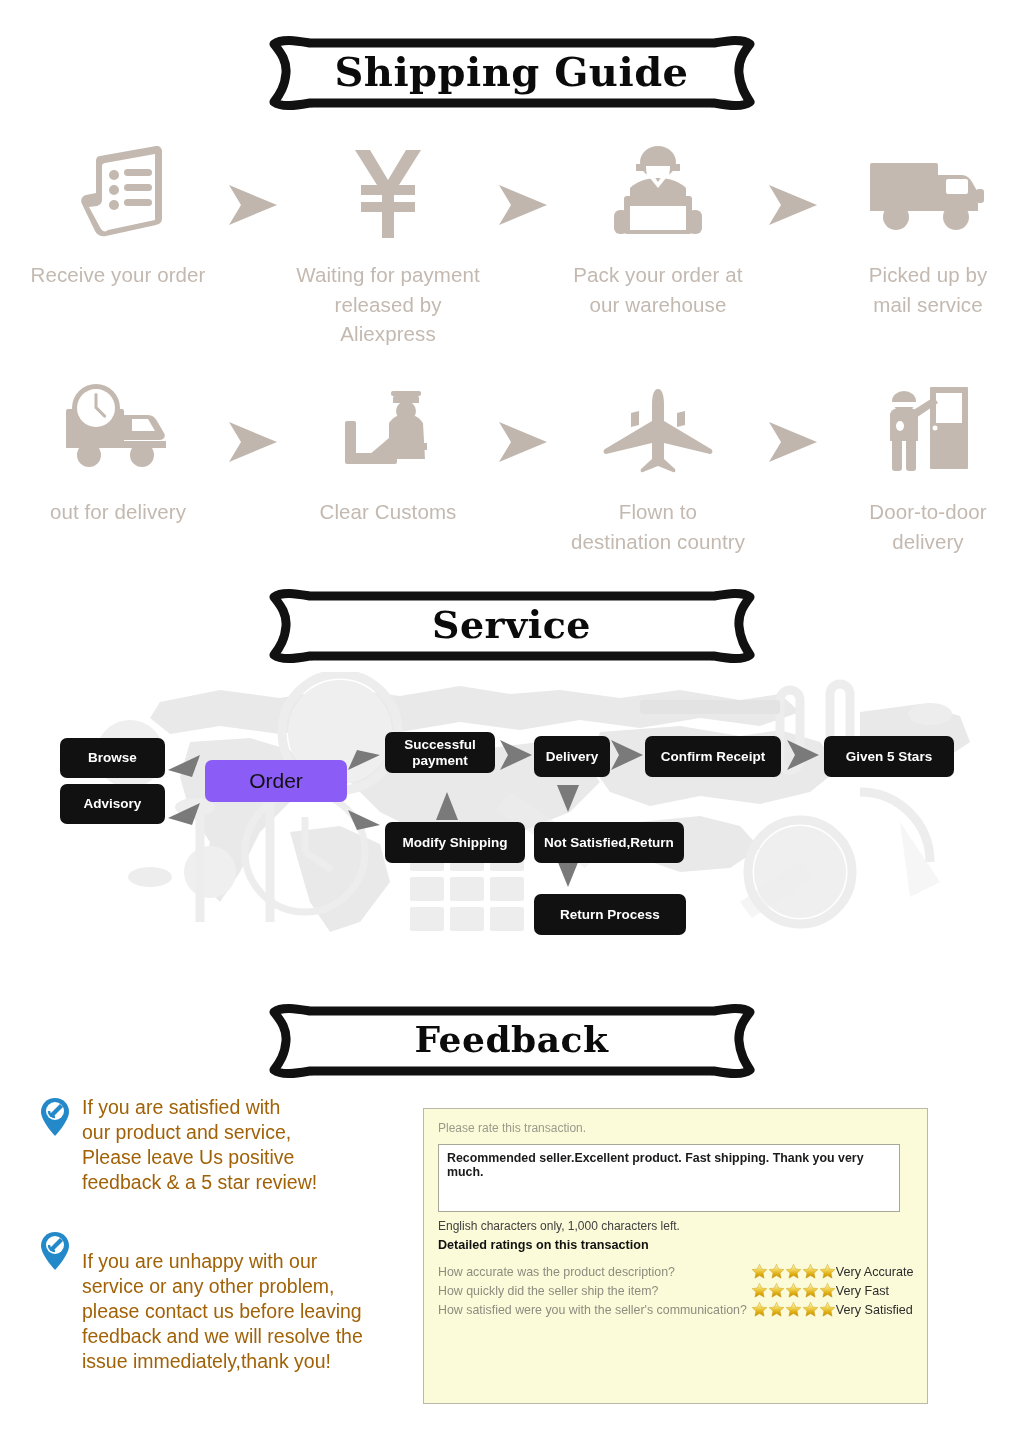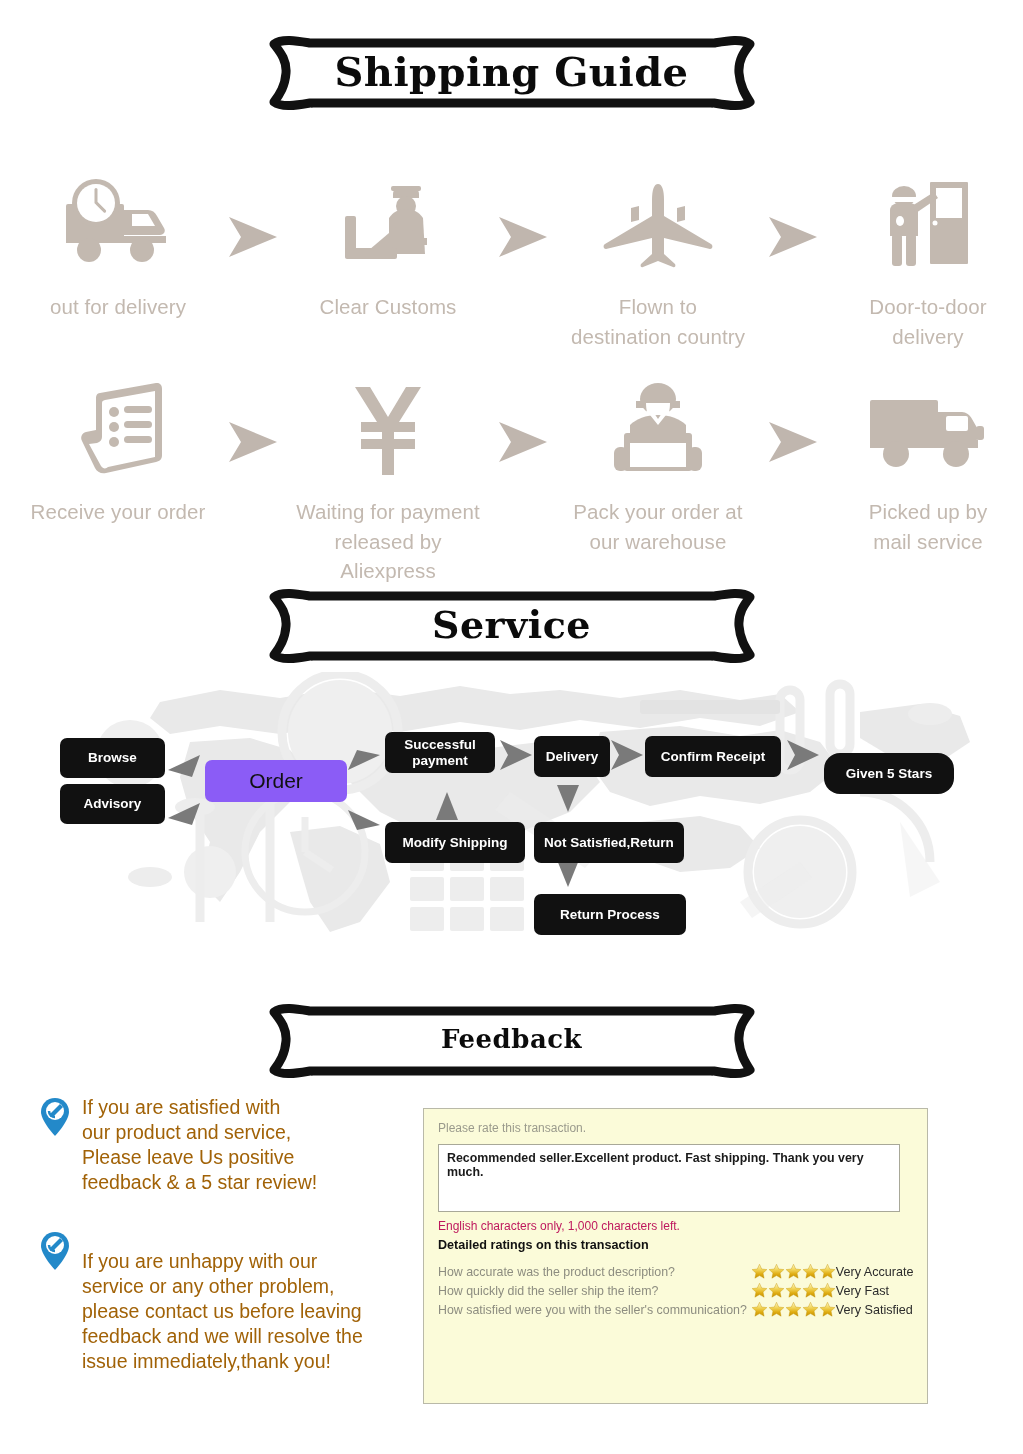--- a/index.html
+++ b/index.html
@@ -18,21 +18,21 @@
     position: absolute; top: 0; left: 0; width: 100%; height: 100%;
     display: flex; align-items: center; justify-content: center;
     font-family: "DejaVu Serif", "Liberation Serif", serif;
     font-weight: bold; color: #0b0b0b; letter-spacing: .5px;
   }
   #banner-shipping { top: 32px; }
   #banner-shipping .banner-text { font-size: 40px; padding-bottom: 4px; }
   #banner-service { top: 585px; }
   #banner-service .banner-text { font-size: 38px; padding-bottom: 4px; }
   #banner-feedback { top: 1000px; }
-  #banner-feedback .banner-text { font-size: 26px; padding-bottom: 4px; }
+  #banner-feedback .banner-text { font-size: 36px; padding-bottom: 4px; }
   .banner-wrap { position: relative; width: 520px; height: 82px; }
 
   
   .ship-rows { position: absolute; top: 140px; left: 0; width: 1023px; }
   .ship-row { display: flex; align-items: flex-start; width: 1023px; height: 205px; }
   .ship-step {
     width: 200px; display: flex; flex-direction: column;
     align-items: center; flex: 0 0 auto;
   }
   .ship-icon { height: 108px; display: flex; align-items: center; justify-content: center; }
@@ -73,21 +73,21 @@
   .fb-prompt { color: #9a9a8c; font-size: 12px; font-family: "Liberation Sans", sans-serif; }
   .fb-stars-row { display: flex; align-items: center; margin-top: 8px; }
   .fb-stars { display: flex; gap: 1px; }
   .fb-excellent { margin-left: 34px; font-size: 19px; font-weight: bold; color: #1a1a1a; }
   .fb-textarea {
     margin-top: 9px; width: 462px; height: 68px;
     background: #ffffff; border: 1px solid #a8a898;
     padding: 6px 8px; font-size: 12.4px; color: #1a1a1a; font-weight: bold;
     font-family: "Liberation Sans", sans-serif; overflow: hidden;
   }
-  .fb-chars { margin-top: 7px; color: #be185d; font-size: 12px; }
+  .fb-chars { margin-top: 7px; color: #404040; font-size: 12px; }
   .fb-detail-title { margin-top: 5px; font-size: 12.6px; font-weight: bold; color: #111; }
   .fb-rtable { margin-top: 10px; width: 100%; border-collapse: collapse; }
   .fb-rtable td { vertical-align: middle; padding: 1px 0; }
   .fb-q { color: #8d8d80; font-size: 12.4px; white-space: nowrap; }
   .fb-sm-stars { display: flex; gap: 0px; padding-left: 4px; }
   .fb-ans { color: #2c2c2c; font-size: 12.6px; padding-left: 6px; white-space: nowrap; }
 </style>
 </head>
 <body>
 
@@ -104,118 +104,20 @@
                  C492 20 486 28 487 41 C488 54 493 62 498 70
                  C490 76 474 73 462 71 L58 71 C46 73 30 76 22 70
                  C28 62 33 54 34 41 C35 28 28 20 22 12 Z" fill="#ffffff" stroke="#111" stroke-width="9" stroke-linejoin="round"></path>
       </svg>
       <div class="banner-text">Shipping Guide</div>
     </div>
   </div>
 
   <div class="ship-rows">
 
-    <div class="ship-row" style="margin-top:32px;">
-
-      <div class="spacer-sm"></div>
-      <div class="ship-step">
-        <div class="ship-icon">
-          <svg width="124" height="100" viewBox="0 0 124 100">
-            <g fill="#c3b9b0">
-              <rect x="10" y="28" width="58" height="38" rx="2"></rect>
-              <path d="M68 34 L92 34 C96 34 99 36 101 40 L108 52 C110 55 108 59 104 59 L68 59 Z"></path>
-              <path d="M76 38 L92 38 L99 50 L76 50 Z" fill="#ffffff"></path>
-              <rect x="10" y="60" width="100" height="7"></rect>
-              <circle cx="33" cy="74" r="12"></circle>
-              <circle cx="86" cy="74" r="12"></circle>
-              <circle cx="40" cy="27" r="24"></circle>
-              <circle cx="40" cy="27" r="19" fill="#ffffff"></circle>
-              <rect x="38.5" y="12" width="3" height="16" rx="1.5"></rect>
-              <rect x="39" y="26" width="3" height="14" rx="1.5" transform="rotate(-45 40.5 27)"></rect>
-            </g>
-          </svg>
-        </div>
-        <div class="ship-label">out for delivery</div>
-      </div>
-
-      <div class="ship-arrow">
-        <svg width="56" height="46" viewBox="0 0 56 46">
-            <path d="M4 3 L52 23 L4 43 L16 23 Z" fill="#c0b6ae"></path>
-          </svg>
-      </div>
-
-      <div class="ship-step">
-        <div class="ship-icon">
-          <svg width="110" height="96" viewBox="0 0 110 96">
-            <g fill="#c3b9b0">
-              <rect x="58" y="8" width="30" height="5" rx="2"></rect>
-              <path d="M60 16 C60 11 64 9 73 9 C82 9 86 11 86 16 L86 20 L60 20 Z"></path>
-              <circle cx="73" cy="28" r="10"></circle>
-              <path d="M56 40 C60 34 66 31 73 31 C80 31 86 34 90 40 L92 76 L56 76 Z"></path>
-              <rect x="12" y="38" width="11" height="42" rx="2"></rect>
-              <rect x="12" y="70" width="52" height="11" rx="2"></rect>
-              <path d="M36 72 L76 38 L86 47 L46 81 Z"></path>
-              <rect x="62" y="60" width="32" height="7"></rect>
-            </g>
-          </svg>
-        </div>
-        <div class="ship-label">Clear Customs</div>
-      </div>
-
-      <div class="ship-arrow">
-        <svg width="56" height="46" viewBox="0 0 56 46">
-            <path d="M4 3 L52 23 L4 43 L16 23 Z" fill="#c0b6ae"></path>
-          </svg>
-      </div>
-
-      <div class="ship-step">
-        <div class="ship-icon">
-          <svg width="118" height="96" viewBox="0 0 118 96">
-            <g fill="#c3b9b0">
-              <path d="M59 6 C63 6 65 12 65 22 L65 38 L112 66 C114 67 114 71 111 71
-                       L65 60 L65 76 L76 86 C77 88 76 90 74 89 L59 83 L44 89
-                       C42 90 41 88 42 86 L53 76 L53 60 L7 71 C4 71 4 67 6 66
-                       L53 38 L53 22 C53 12 55 6 59 6 Z"></path>
-              <path d="M32 30 L40 28 L40 42 L32 44 Z"></path>
-              <path d="M86 28 L78 30 L78 44 L86 42 Z"></path>
-            </g>
-          </svg>
-        </div>
-        <div class="ship-label" style="white-space:pre-line">Flown to
-destination country</div>
-      </div>
-
-      <div class="ship-arrow">
-        <svg width="56" height="46" viewBox="0 0 56 46">
-            <path d="M4 3 L52 23 L4 43 L16 23 Z" fill="#c0b6ae"></path>
-          </svg>
-      </div>
-
-      <div class="ship-step">
-        <div class="ship-icon">
-          <svg width="100" height="100" viewBox="0 0 100 100">
-            <g fill="#c3b9b0">
-              <rect x="52" y="6" width="38" height="82" rx="1"></rect>
-              <rect x="58" y="12" width="26" height="30" fill="#ffffff"></rect>
-              <circle cx="57" cy="47" r="2.5" fill="#ffffff"></circle>
-              <ellipse cx="26" cy="20" rx="12" ry="10"></ellipse>
-              <path d="M14 21 L38 21 L38 26 L14 26 Z" fill="#ffffff"></path>
-              <path d="M12 34 C12 29 18 26 26 26 C34 26 40 29 40 34 L40 60 L12 60 Z"></path>
-              <rect x="14" y="58" width="10" height="32" rx="3"></rect>
-              <rect x="28" y="58" width="10" height="32" rx="3"></rect>
-              <path d="M34 30 L56 16 L60 22 L38 37 Z"></path>
-              <ellipse cx="22" cy="45" rx="4" ry="5" fill="#ffffff"></ellipse>
-            </g>
-          </svg>
-        </div>
-        <div class="ship-label" style="white-space:pre-line">Door-to-door
-delivery</div>
-      </div>
-    </div>
-
     <div class="ship-row">
 
       <div class="spacer-sm"></div>
       <div class="ship-step">
         <div class="ship-icon">
           <svg width="96" height="100" viewBox="0 0 96 100">
             <g fill="#c3b9b0">
               <path d="M30 12 L86 2 C90 1.5 92 4 92 8 L92 74 C92 78 90 80 86 81
                        L36 92 C31 93 27 91 25 87 L12 60 C10 56 12 52 16 51
                        L26 49 L26 18 C26 14 27 12.5 30 12 Z
@@ -293,20 +195,118 @@
               <rect x="80" y="30" width="22" height="15" rx="2" fill="#ffffff"></rect>
               <rect x="4" y="54" width="108" height="8"></rect>
               <circle cx="30" cy="68" r="13"></circle>
               <circle cx="90" cy="68" r="13"></circle>
               <rect x="110" y="40" width="8" height="14" rx="3"></rect>
             </g>
           </svg>
         </div>
         <div class="ship-label" style="white-space:pre-line">Picked up by
 mail service</div>
+      </div>
+    </div>
+
+    <div class="ship-row" style="margin-top:32px;">
+
+      <div class="spacer-sm"></div>
+      <div class="ship-step">
+        <div class="ship-icon">
+          <svg width="124" height="100" viewBox="0 0 124 100">
+            <g fill="#c3b9b0">
+              <rect x="10" y="28" width="58" height="38" rx="2"></rect>
+              <path d="M68 34 L92 34 C96 34 99 36 101 40 L108 52 C110 55 108 59 104 59 L68 59 Z"></path>
+              <path d="M76 38 L92 38 L99 50 L76 50 Z" fill="#ffffff"></path>
+              <rect x="10" y="60" width="100" height="7"></rect>
+              <circle cx="33" cy="74" r="12"></circle>
+              <circle cx="86" cy="74" r="12"></circle>
+              <circle cx="40" cy="27" r="24"></circle>
+              <circle cx="40" cy="27" r="19" fill="#ffffff"></circle>
+              <rect x="38.5" y="12" width="3" height="16" rx="1.5"></rect>
+              <rect x="39" y="26" width="3" height="14" rx="1.5" transform="rotate(-45 40.5 27)"></rect>
+            </g>
+          </svg>
+        </div>
+        <div class="ship-label">out for delivery</div>
+      </div>
+
+      <div class="ship-arrow">
+        <svg width="56" height="46" viewBox="0 0 56 46">
+            <path d="M4 3 L52 23 L4 43 L16 23 Z" fill="#c0b6ae"></path>
+          </svg>
+      </div>
+
+      <div class="ship-step">
+        <div class="ship-icon">
+          <svg width="110" height="96" viewBox="0 0 110 96">
+            <g fill="#c3b9b0">
+              <rect x="58" y="8" width="30" height="5" rx="2"></rect>
+              <path d="M60 16 C60 11 64 9 73 9 C82 9 86 11 86 16 L86 20 L60 20 Z"></path>
+              <circle cx="73" cy="28" r="10"></circle>
+              <path d="M56 40 C60 34 66 31 73 31 C80 31 86 34 90 40 L92 76 L56 76 Z"></path>
+              <rect x="12" y="38" width="11" height="42" rx="2"></rect>
+              <rect x="12" y="70" width="52" height="11" rx="2"></rect>
+              <path d="M36 72 L76 38 L86 47 L46 81 Z"></path>
+              <rect x="62" y="60" width="32" height="7"></rect>
+            </g>
+          </svg>
+        </div>
+        <div class="ship-label">Clear Customs</div>
+      </div>
+
+      <div class="ship-arrow">
+        <svg width="56" height="46" viewBox="0 0 56 46">
+            <path d="M4 3 L52 23 L4 43 L16 23 Z" fill="#c0b6ae"></path>
+          </svg>
+      </div>
+
+      <div class="ship-step">
+        <div class="ship-icon">
+          <svg width="118" height="96" viewBox="0 0 118 96">
+            <g fill="#c3b9b0">
+              <path d="M59 6 C63 6 65 12 65 22 L65 38 L112 66 C114 67 114 71 111 71
+                       L65 60 L65 76 L76 86 C77 88 76 90 74 89 L59 83 L44 89
+                       C42 90 41 88 42 86 L53 76 L53 60 L7 71 C4 71 4 67 6 66
+                       L53 38 L53 22 C53 12 55 6 59 6 Z"></path>
+              <path d="M32 30 L40 28 L40 42 L32 44 Z"></path>
+              <path d="M86 28 L78 30 L78 44 L86 42 Z"></path>
+            </g>
+          </svg>
+        </div>
+        <div class="ship-label" style="white-space:pre-line">Flown to
+destination country</div>
+      </div>
+
+      <div class="ship-arrow">
+        <svg width="56" height="46" viewBox="0 0 56 46">
+            <path d="M4 3 L52 23 L4 43 L16 23 Z" fill="#c0b6ae"></path>
+          </svg>
+      </div>
+
+      <div class="ship-step">
+        <div class="ship-icon">
+          <svg width="100" height="100" viewBox="0 0 100 100">
+            <g fill="#c3b9b0">
+              <rect x="52" y="6" width="38" height="82" rx="1"></rect>
+              <rect x="58" y="12" width="26" height="30" fill="#ffffff"></rect>
+              <circle cx="57" cy="47" r="2.5" fill="#ffffff"></circle>
+              <ellipse cx="26" cy="20" rx="12" ry="10"></ellipse>
+              <path d="M14 21 L38 21 L38 26 L14 26 Z" fill="#ffffff"></path>
+              <path d="M12 34 C12 29 18 26 26 26 C34 26 40 29 40 34 L40 60 L12 60 Z"></path>
+              <rect x="14" y="58" width="10" height="32" rx="3"></rect>
+              <rect x="28" y="58" width="10" height="32" rx="3"></rect>
+              <path d="M34 30 L56 16 L60 22 L38 37 Z"></path>
+              <ellipse cx="22" cy="45" rx="4" ry="5" fill="#ffffff"></ellipse>
+            </g>
+          </svg>
+        </div>
+        <div class="ship-label" style="white-space:pre-line">Door-to-door
+delivery</div>
       </div>
     </div>
   </div>
 
   <div class="banner" id="banner-service">
     <div class="banner-wrap">
       <svg width="520" height="82" viewBox="0 0 520 82">
         <path d="M60 8 C58 18 44 22 38 32 C32 41 44 48 48 58 C50 66 56 70 60 76
                  L66 62 L60 52 L68 42 L60 32 L66 20 Z" fill="#111"></path>
         <path d="M460 8 C462 18 476 22 482 32 C488 41 476 48 472 58 C470 66 464 70 460 76
@@ -422,21 +422,21 @@
     </div>
 
     <div class="flow-box" style="left:605px; top:64px; width:136px; height:41px;">
       <span>Confirm Receipt</span>
     </div>
 
     <div class="flow-box" style="left:494px; top:222px; width:152px; height:41px;">
       <span>Return Process</span>
     </div>
 
-    <div class="flow-box" style="left:784px; top:81px; width:130px; height:41px;border-radius:16px;">
+    <div class="flow-box" style="left:784px; top:64px; width:130px; height:41px;">
       <span>Given 5 Stars</span>
     </div>
   </div>
 
   <div class="banner" id="banner-feedback">
     <div class="banner-wrap">
       <svg width="520" height="82" viewBox="0 0 520 82">
         <path d="M60 8 C58 18 44 22 38 32 C32 41 44 48 48 58 C50 66 56 70 60 76
                  L66 62 L60 52 L68 42 L60 32 L66 20 Z" fill="#111"></path>
         <path d="M460 8 C462 18 476 22 482 32 C488 41 476 48 472 58 C470 66 464 70 460 76

